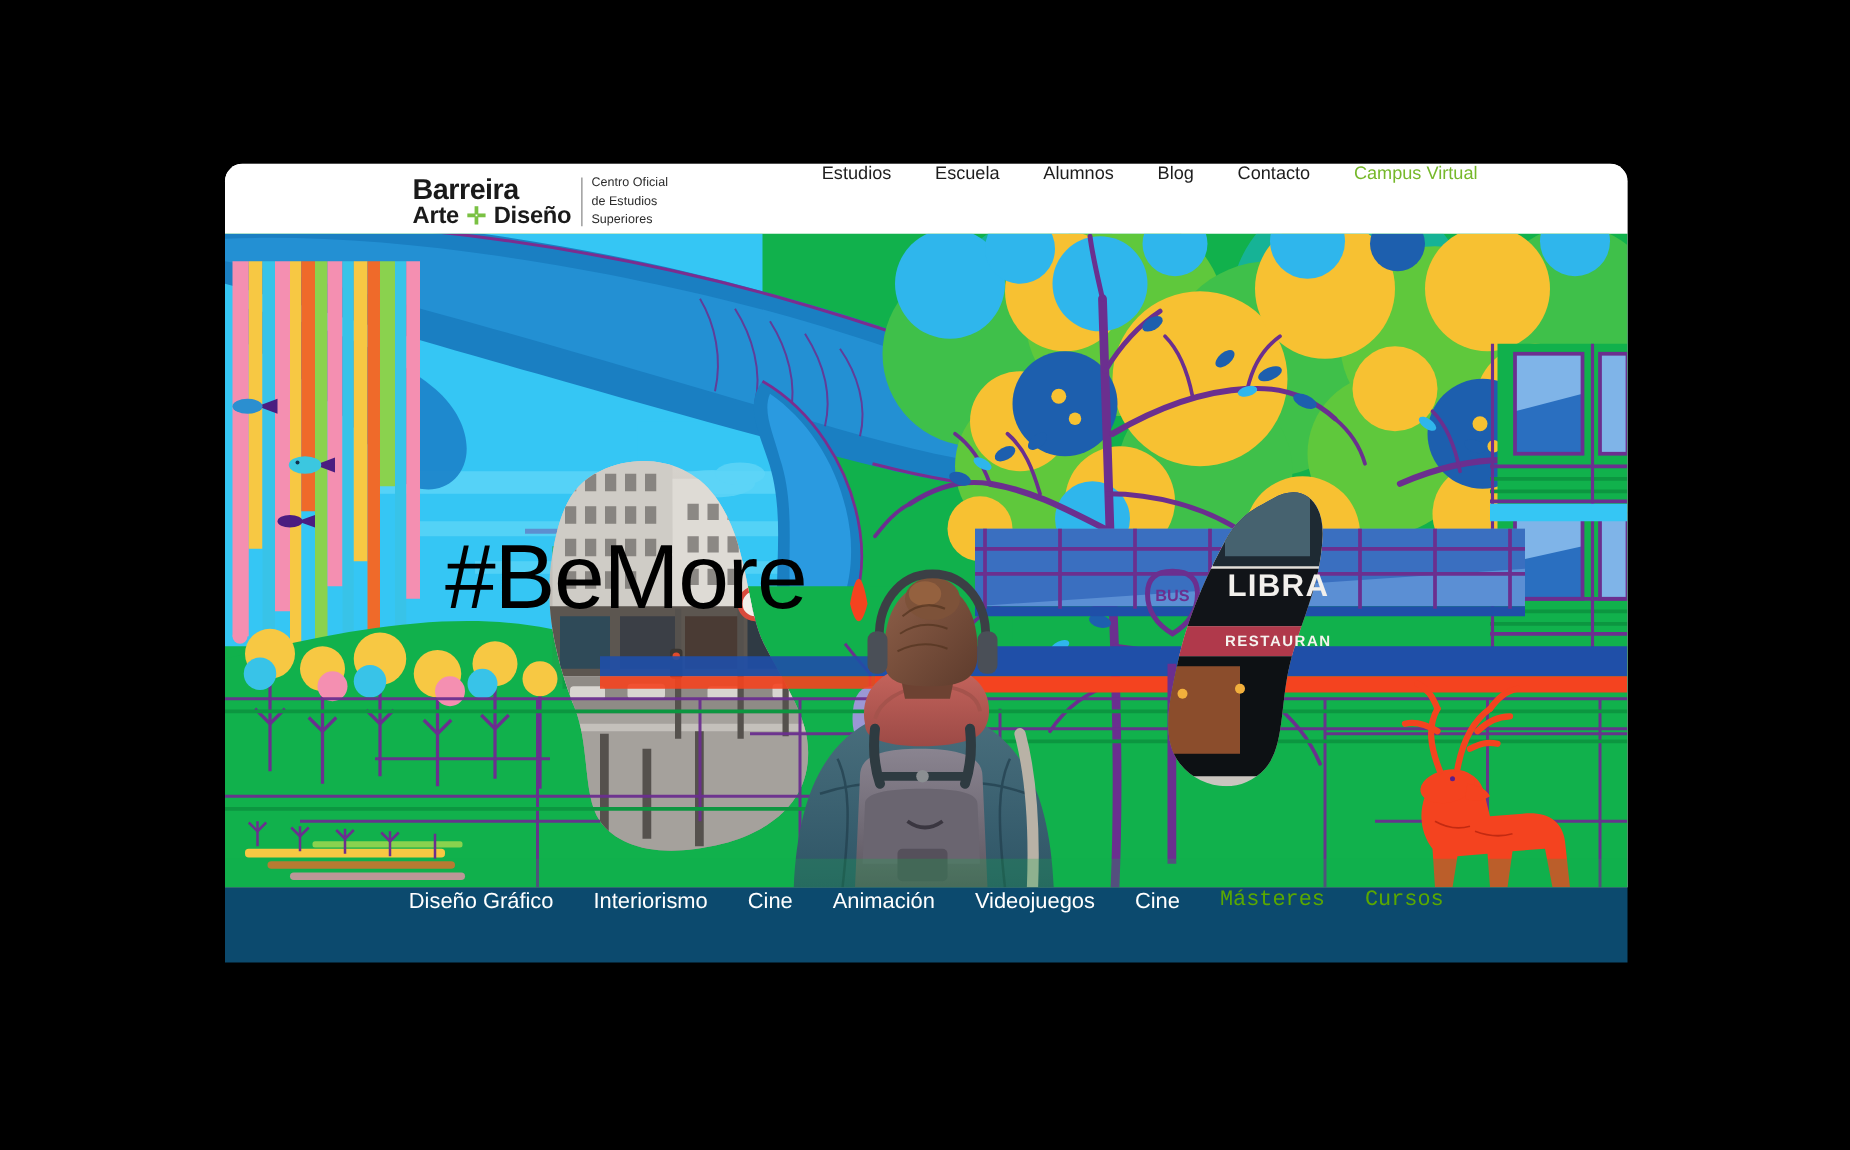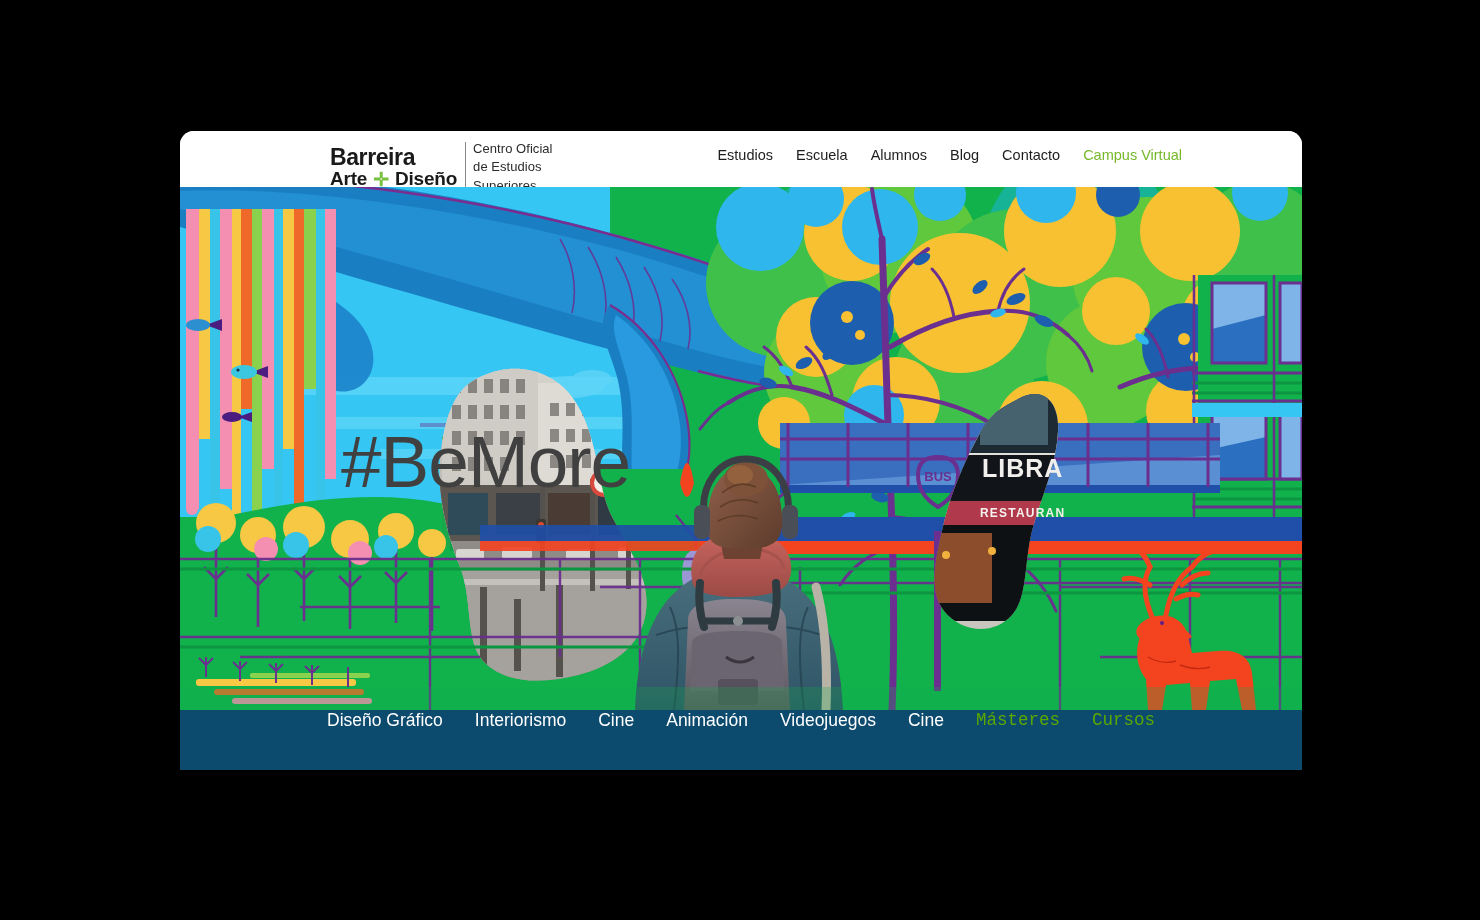--- a/index.html
+++ b/index.html
@@ -50,49 +50,49 @@
     color: #1a1a1a; line-height: 1.05;
     display: flex; align-items: center; gap: 6px;
   }
   .logo-plus { color: #7ac143; font-size: 19px; font-weight: bold; line-height: 1; }
   .logo-rule {
     width: 1px; background: #8a8a8a;
     margin: 2px 7px 2px 8px;
   }
   .logo-right {
     display: flex; flex-direction: column; justify-content: space-between;
-    font-size: 13px; line-height: 1.42; color: #2b2b2b; letter-spacing: 0.05px;
+    font-size: 10px; line-height: 1.42; color: #2b2b2b; letter-spacing: 0.05px;
   }
 
   
   #top-nav {
     position: absolute; right: 120px; top: 0; height: 48px;
-    display: flex; align-items: center; gap: 23px;
+    display: flex; align-items: flex-start; gap: 35px;
   }
   #top-nav .nav-link {
     font-size: 14.5px; color: #1d1d1d; text-decoration: none; white-space: nowrap;
   }
   #top-nav .nav-link.accent { color: #76b82a; }
 
   
   #hero {
     position: absolute; left: 0; top: 56px;
     width: 100%; height: 523px;
     overflow: hidden;
     background: #11b14c;
   }
   #hero svg { display: block; width: 1122px; height: 523px; }
 
   #hero-title {
     position: absolute; left: 0; top: 0; width: 100%; height: 100%;
     pointer-events: none;
   }
   #hero-title .txt {
-    position: absolute; left: 161px; top: 238px;
-    font-size: 73px; font-weight: 300; color: #404040;
+    position: absolute; left: 176px; top: 238px;
+    font-size: 73px; font-weight: 300; color: #000000;
     letter-spacing: -1px; line-height: 1;
     font-family: "Liberation Sans", sans-serif;
   }
 
   
   #bottom-nav {
     position: absolute; left: 180px; top: 710px;
     width: 1122px; height: 60px;
     display: flex; align-items: flex-start; justify-content: center;
     gap: 32px;

